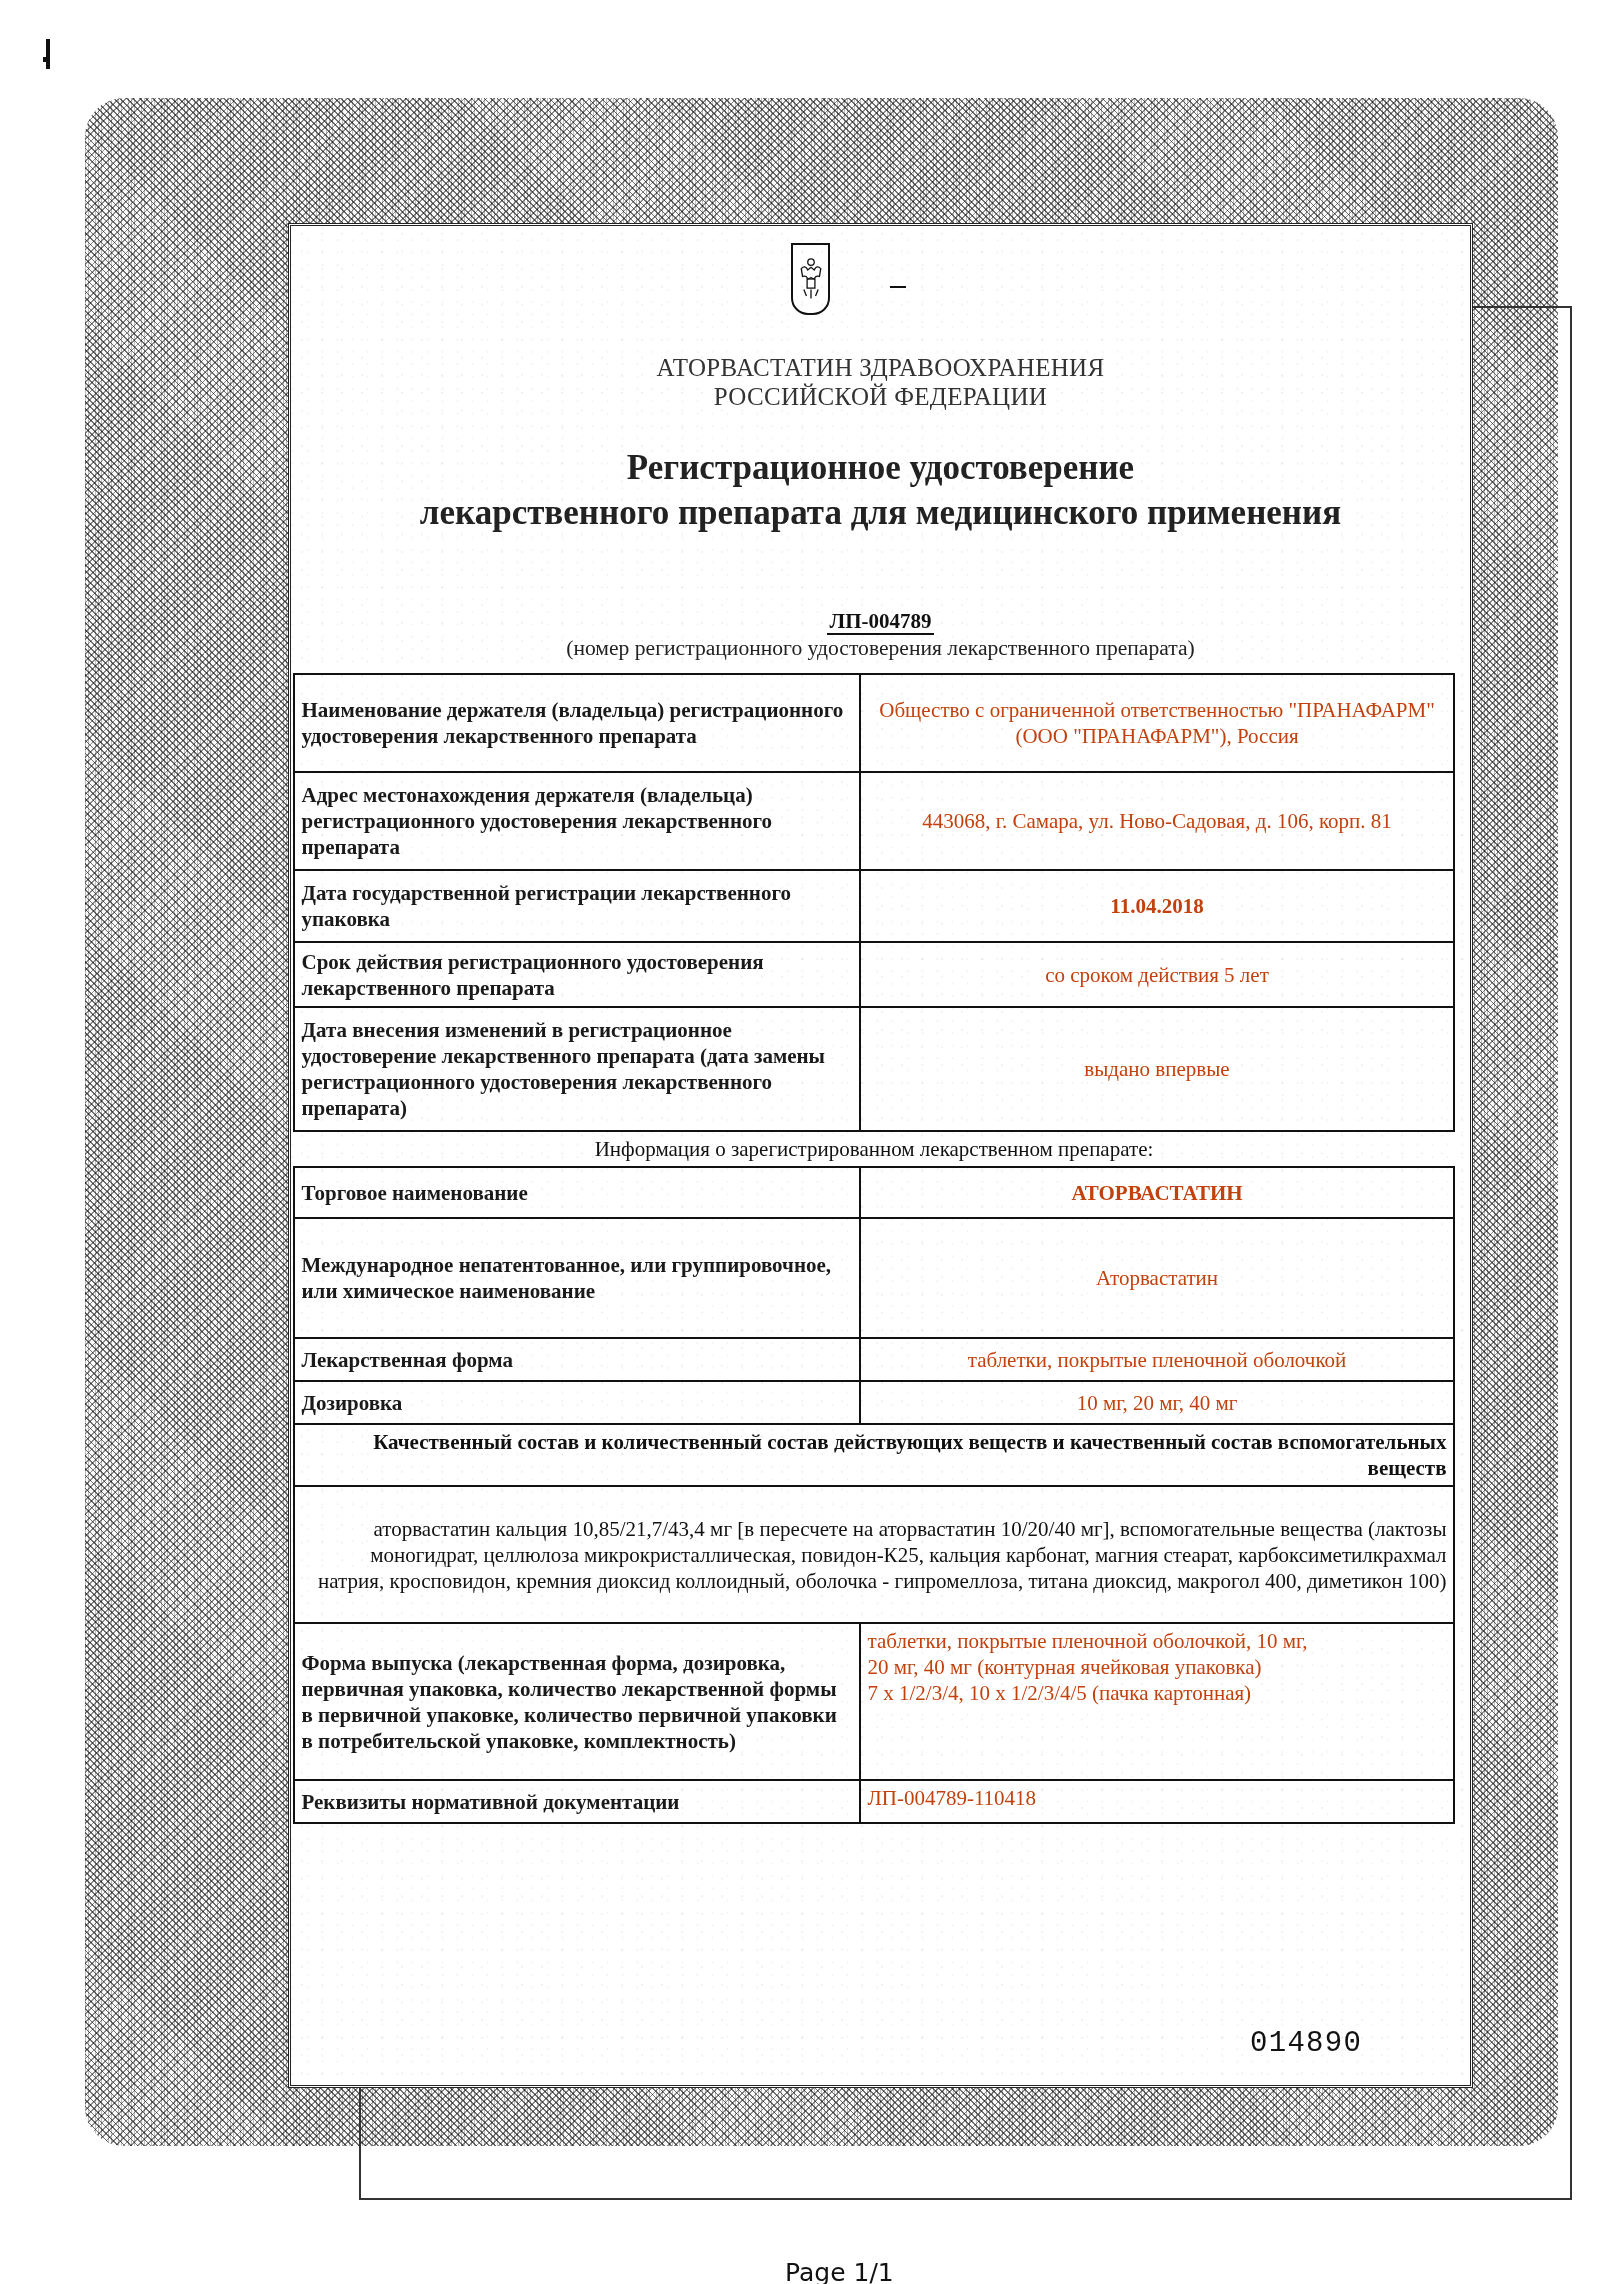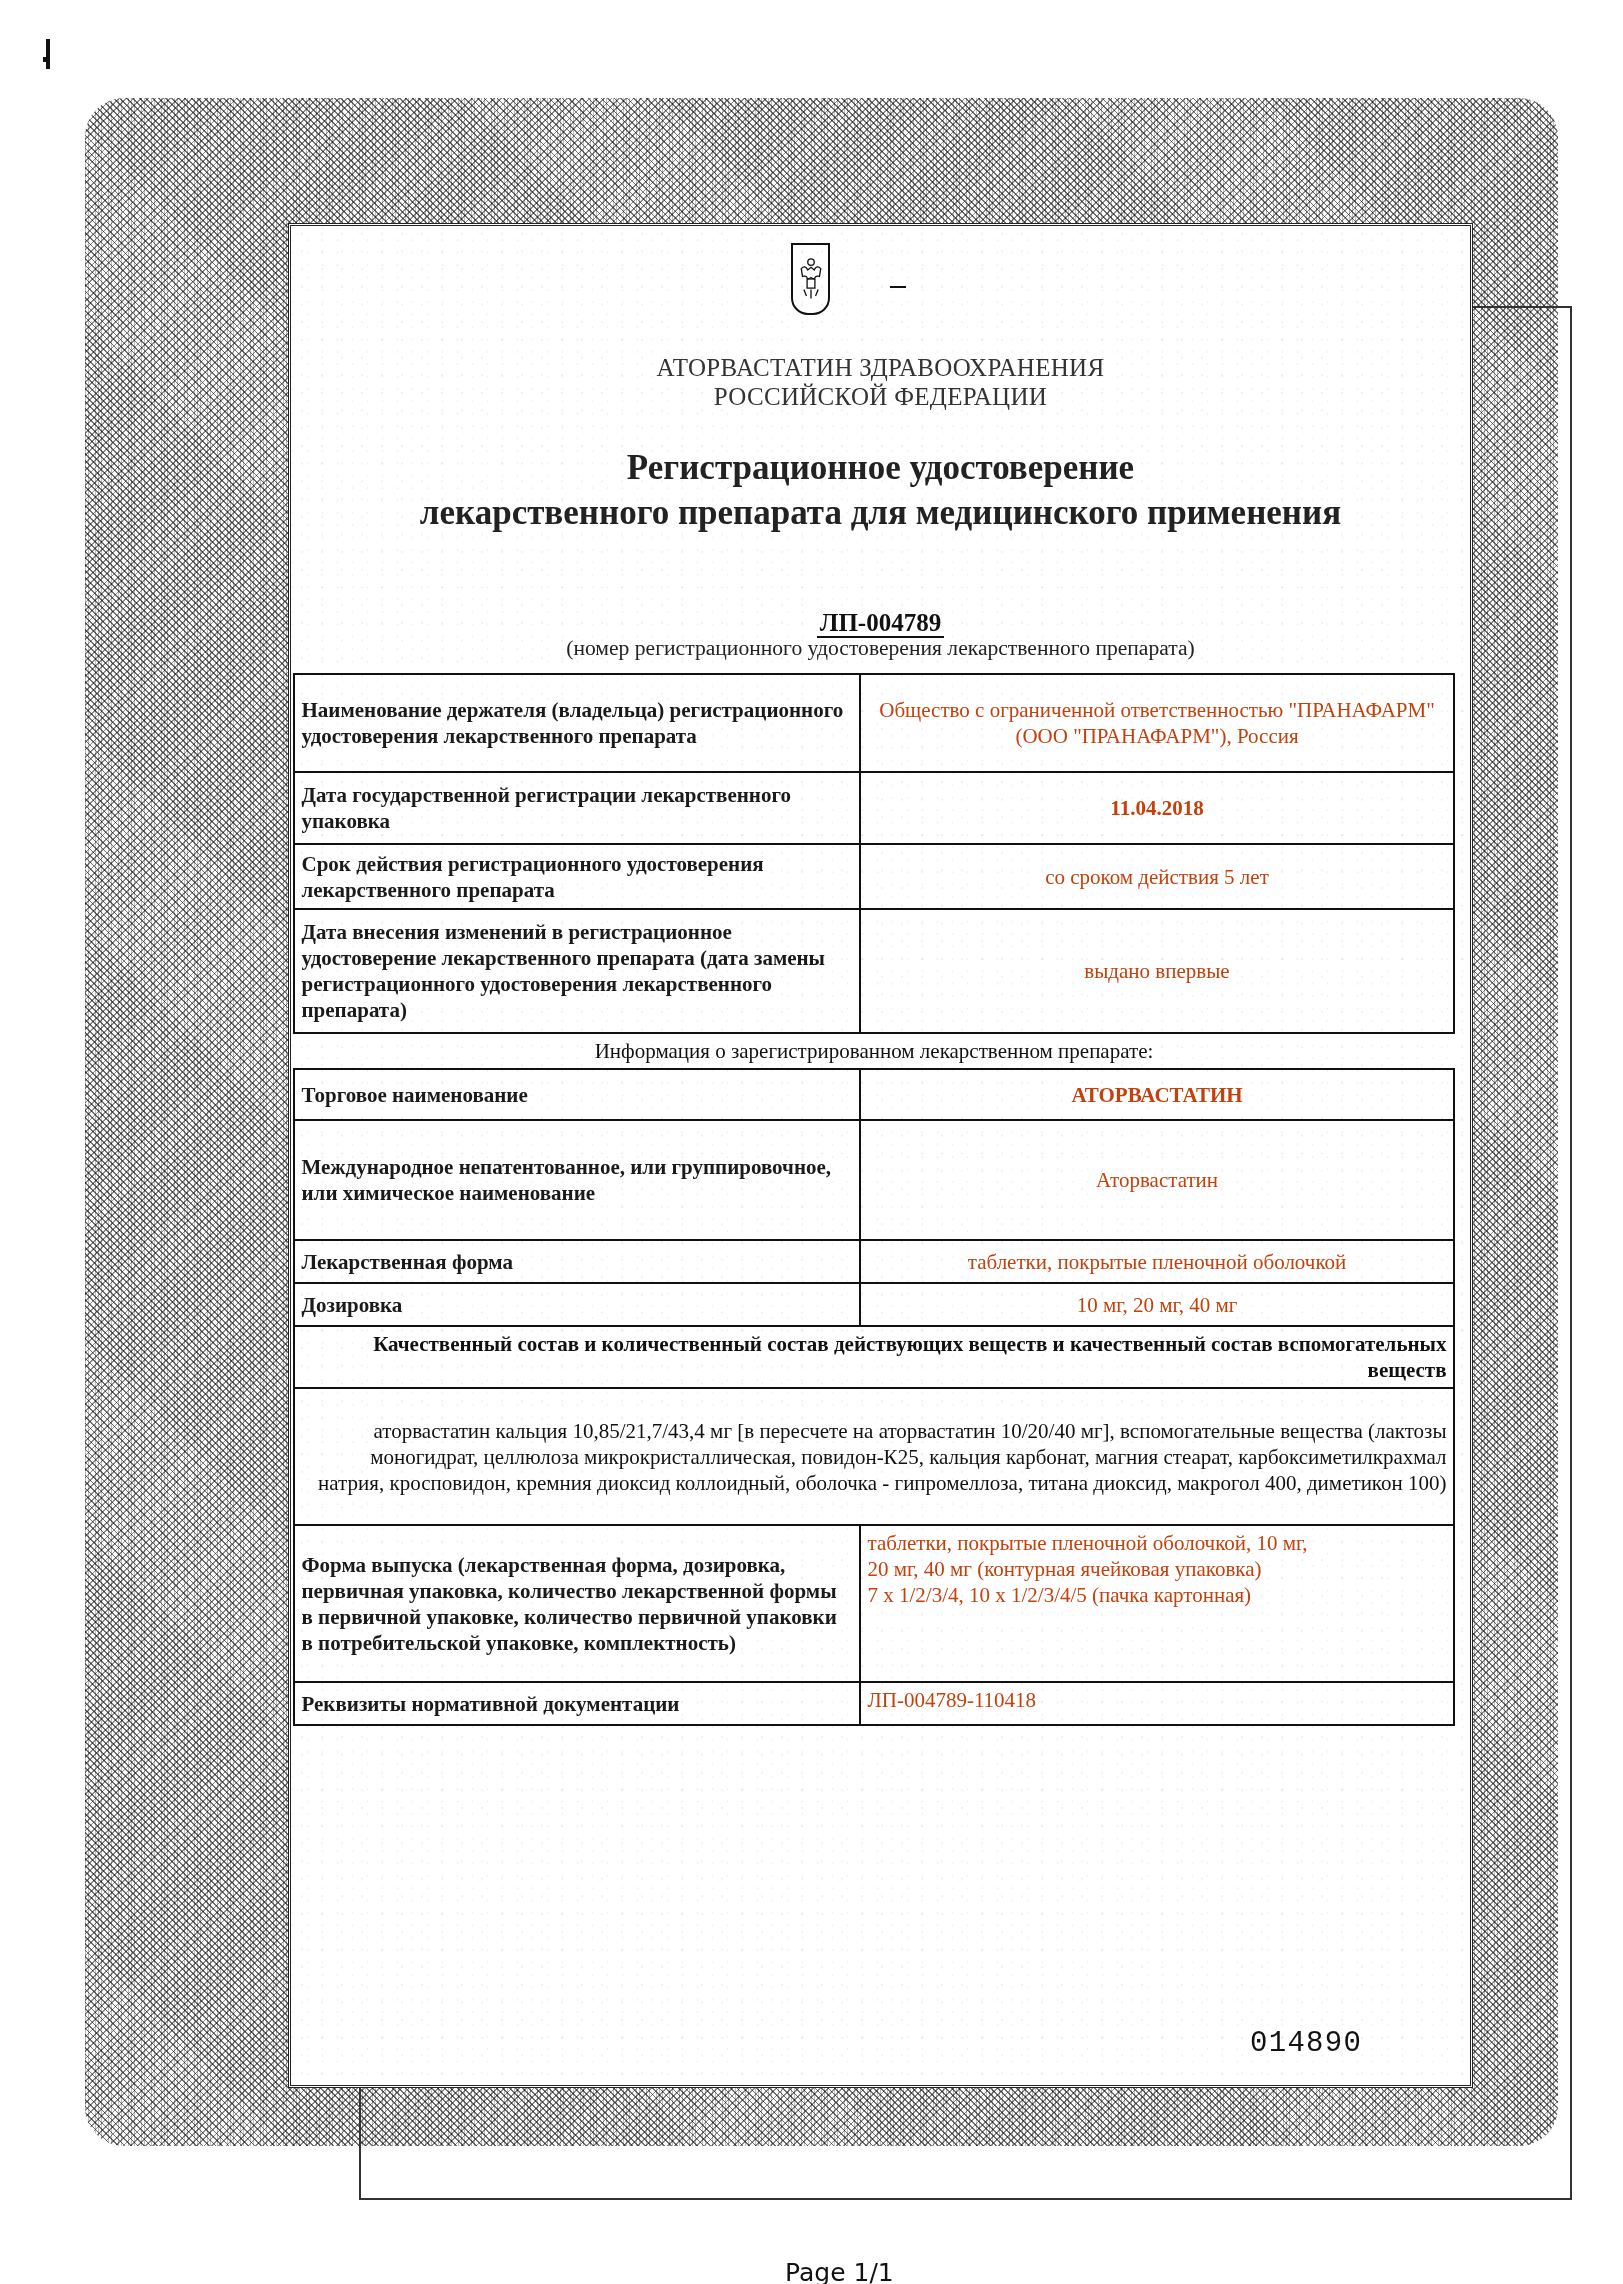--- a/index.html
+++ b/index.html
@@ -41,21 +41,21 @@
     position: absolute; left: 791px; top: 243px; width: 39px; height: 72px;
     border: 2px solid #111; border-radius: 0 0 17px 17px; box-sizing: border-box;
     display: flex; align-items: center; justify-content: center;
   }
   .emblem svg { width: 30px; height: 52px; }
   .emblem-dash { position: absolute; left: 890px; top: 286px; width: 15.7px; height: 2px; background:#111; }
 
   .center-text { position: absolute; left: 288px; width: 1185px; text-align: center; }
   .ministry { top: 353px; font-size: 25px; line-height: 29px; letter-spacing: 0.3px; color: #333; }
   .cert-title { top: 445px; font-size: 35px; line-height: 45px; font-weight: bold; color: #222; }
-  .reg-number { top: 609px; font-size: 25px; font-weight: bold; }
+  .reg-number { top: 609px; font-size: 21px; font-weight: bold; }
   .reg-number span { border-bottom: 2.6px solid #111; padding: 0 2.6px; }
   .reg-caption { top: 636px; font-size: 21.6px; color: #222; }
 
   
   .cert-table {
     position: absolute; left: 293px; top: 673px; width: 1162px;
     border-collapse: collapse; font-size: 21px; line-height: 26px;
   }
   .cert-table td {
     border: 2px solid #111; padding: 3.9px 6.5px; vertical-align: middle;
@@ -107,20 +107,24 @@
   <span>ЛП-004789</span>
 </div>
 <div class="center-text reg-caption">(номер регистрационного удостоверения лекарственного препарата)</div>
 
 <table class="cert-table">
   <tbody>
       <tr style="height:98px;">
     <td class="lbl">Наименование держателя (владельца) регистрационного удостоверения лекарственного препарата</td>
     <td class="val">Общество с ограниченной ответственностью "ПРАНАФАРМ" (ООО "ПРАНАФАРМ"), Россия</td>
   </tr>
+  <tr style="height:98px;">
+    <td class="lbl">Адрес местонахождения держателя (владельца) регистрационного удостоверения лекарственного препарата</td>
+    <td class="val">443068, г. Самара, ул. Ново-Садовая, д. 106, корп. 81</td>
+  </tr>
   <tr style="height:72px;">
     <td class="lbl">Дата государственной регистрации лекарственного упаковка</td>
     <td class="val bold">11.04.2018</td>
   </tr>
   <tr style="height:65px;">
     <td class="lbl">Срок действия регистрационного удостоверения лекарственного препарата</td>
     <td class="val">со сроком действия 5 лет</td>
   </tr>
   <tr style="height:124px;">
     <td class="lbl">Дата внесения изменений в регистрационное удостоверение лекарственного препарата (дата замены регистрационного удостоверения лекарственного препарата)</td>

